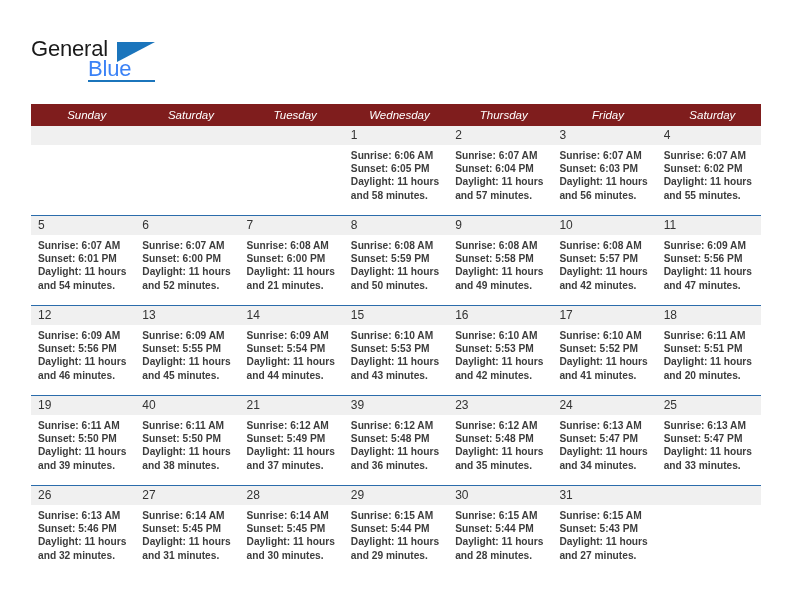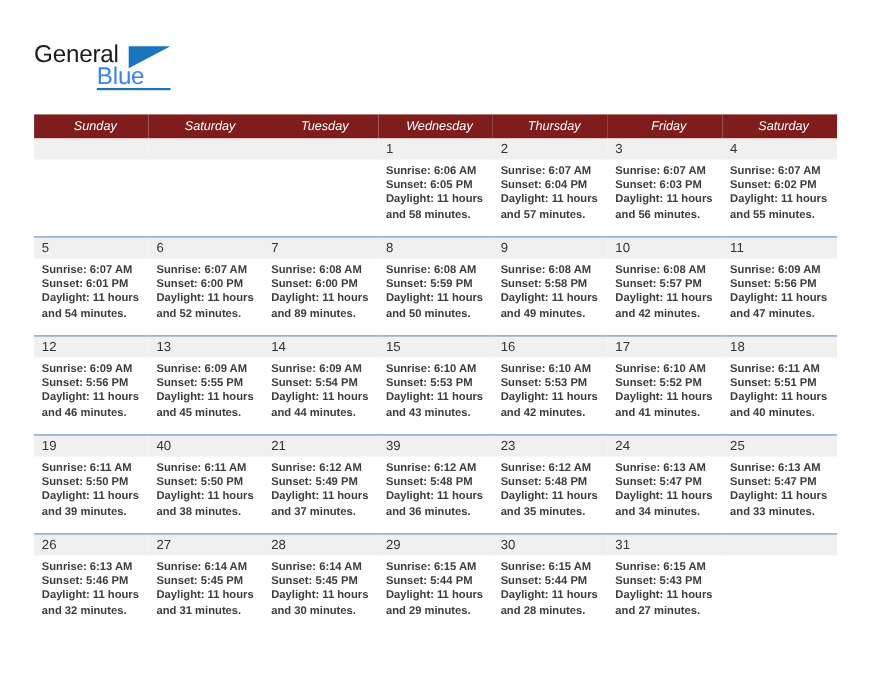--- a/index.html
+++ b/index.html
@@ -271,21 +271,21 @@
             </div>
           </div>
         </td>
         <td>
           <div class="cell-inner">
             <div class="daynum-band">7</div>
             <div class="cell-lines">
               <div>Sunrise: 6:08 AM</div>
               <div>Sunset: 6:00 PM</div>
               <div>Daylight: 11 hours</div>
-              <div>and 89 minutes.</div>
+              <div>and 21 minutes.</div>
             </div>
           </div>
         </td>
         <td>
           <div class="cell-inner">
             <div class="daynum-band">8</div>
             <div class="cell-lines">
               <div>Sunrise: 6:08 AM</div>
               <div>Sunset: 5:59 PM</div>
               <div>Daylight: 11 hours</div>
@@ -395,21 +395,21 @@
             </div>
           </div>
         </td>
         <td>
           <div class="cell-inner">
             <div class="daynum-band">18</div>
             <div class="cell-lines">
               <div>Sunrise: 6:11 AM</div>
               <div>Sunset: 5:51 PM</div>
               <div>Daylight: 11 hours</div>
-              <div>and 40 minutes.</div>
+              <div>and 20 minutes.</div>
             </div>
           </div>
         </td>
       </tr>
 
       <tr class="week-row">
         <td>
           <div class="cell-inner">
             <div class="daynum-band">19</div>
             <div class="cell-lines">

